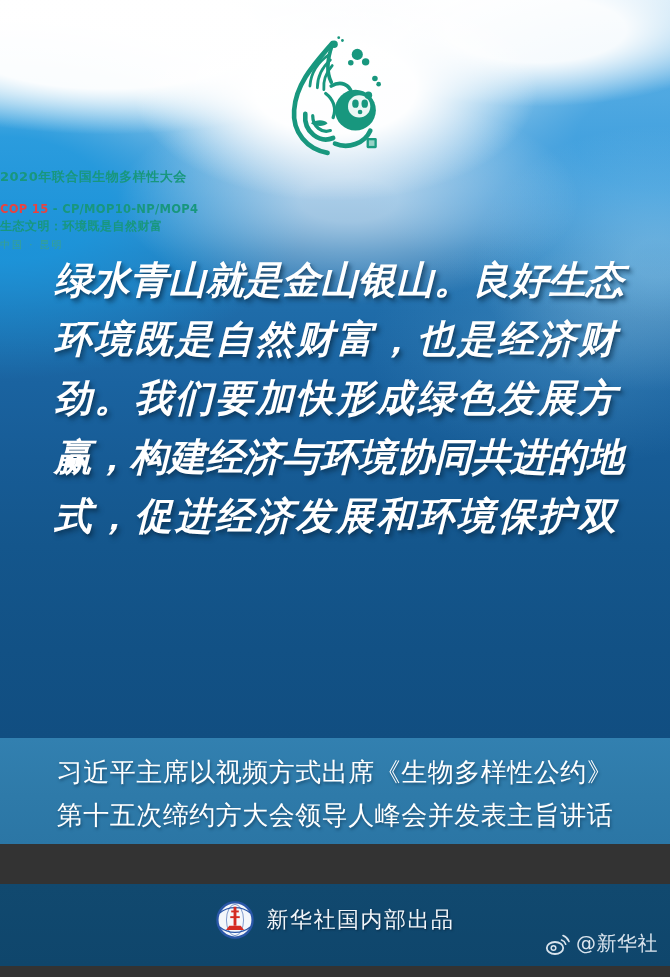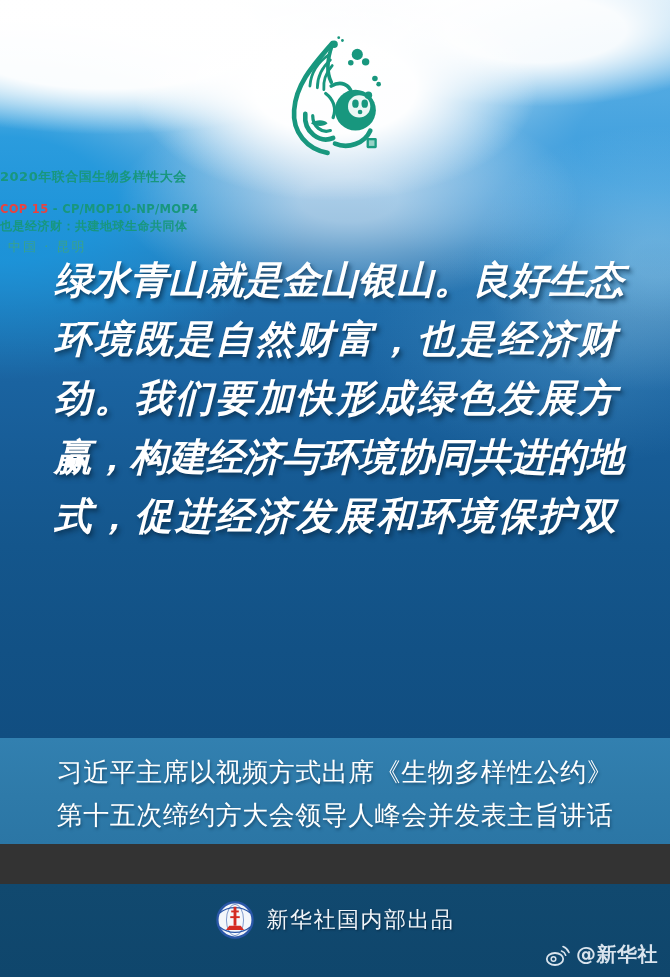--- a/index.html
+++ b/index.html
@@ -24,21 +24,21 @@
       linear-gradient(180deg,#fdfeff 0%,#f2f8fc 7%,#d8eaf6 13%,#90bfe4 20%,#4f97cf 27%,#2a7ab7 34%,#1f6ca9 42%,#1a63a0 52%,#175c96 62%,#14568c 74%,#125185 88%,#114e81 100%);
   }
 
   
   .conf { position:absolute; top:34px; left:0; width:670px; text-align:left; }
   .conf-logo { display:block; margin:0 auto 4px auto; }
   .conf-line1 { font-size:13px; font-weight:700; letter-spacing:0.5px; color:#18977e; }
   .conf-line2 { font-size:11.5px; font-weight:700; letter-spacing:0.3px; color:#18977e; margin-top:16px; }
   .conf-line2 .red { color:#e74341; }
   .conf-line3 { font-size:12px; font-weight:700; letter-spacing:0.5px; color:#18977e; margin-top:2px; }
-  .conf-line4 { font-size:13px; font-weight:400; letter-spacing:2px; color:#3aa28b; margin-top:3px;margin-left:8px; }
+  .conf-line4 { font-size:10px; font-weight:400; letter-spacing:2px; color:#3aa28b; margin-top:3px; }
 
   
   .quote { position:absolute; top:250px; left:54px; width:562px; }
   .q-line {
     height:59px; line-height:59px;
     font-family:"DejaVu Serif","Liberation Serif",serif;
     font-weight:700; font-size:38px; color:#ffffff;
     text-align:justify; text-align-last:justify;
     text-shadow:3px 4px 4px rgba(10,45,75,0.55), 1px 2px 2px rgba(10,45,75,0.40);
     white-space:nowrap;
@@ -53,36 +53,36 @@
     padding-top:13px; text-align:center;
   }
   .attr-line {
     line-height:43px; font-size:26px; color:#ffffff; letter-spacing:0.5px;
     text-shadow:1px 2px 3px rgba(8,40,66,0.5);
   }
   .attr-line--date { font-size:25px; }
 
   
   .footer {
-    position:absolute; top:884px; left:0; width:670px; height:93px;
+    position:absolute; top:884px; left:0; width:670px; height:82px;
     background:linear-gradient(180deg,#11496f 0%,#0f466c 100%);
   }
   .footer-center {
     display:flex; align-items:center; justify-content:center;
     gap:13px; padding-top:17px;
   }
   .producer {
     font-size:22px; letter-spacing:1.5px; color:#f2f6fa;
     text-shadow:1px 1px 2px rgba(5,25,45,0.6);
   }
   .weibo {
     position:absolute; right:12px; bottom:9px;
     display:flex; align-items:center; gap:5px;
   }
-  .weibo-handle { font-size:20px; color:rgba(235,242,248,0.92); letter-spacing:0.5px;font-weight:bold; }
+  .weibo-handle { font-size:20px; color:rgba(235,242,248,0.92); letter-spacing:0.5px; }
 </style>
 </head>
 <body>
 
 <div class="poster">
 
   <div class="sky"></div>
 
   <div class="conf">
     <svg class="conf-logo" width="112" height="130" viewBox="0 0 120 140">
@@ -116,21 +116,21 @@
         <circle cx="87" cy="84" r="2.5"></circle>
         <circle cx="75" cy="66" r="4"></circle>
           <circle cx="96" cy="66" r="4"></circle>
       </g>
       <path d="M34 96 C 40 92, 48 92, 52 96 C 48 100, 40 100, 34 96 Z" fill="#18977e"></path>
       <rect x="94" y="112" width="11" height="11" rx="1.5" fill="#1a9b80"></rect>
       <rect x="96.5" y="114.5" width="6" height="6" fill="rgba(255,255,255,0.55)"></rect>
     </svg>
     <div class="conf-line1">2020年联合国生物多样性大会</div>
     <div class="conf-line2"><span class="red">COP 15</span> <span>- CP/MOP10-NP/MOP4</span></div>
-    <div class="conf-line3">也是经济财：共建地球生命共同体</div>
+    <div class="conf-line3">生态文明：环境既是自然财富</div>
     <div class="conf-line4">中国 · 昆明</div>
   </div>
 
   <div class="quote">
     <div class="q-line">绿水青山就是金山银山。良好生态</div>
     <div class="q-line">环境既是自然财富，也是经济财</div>
     <div class="q-line">劲。我们要加快形成绿色发展方</div>
     <div class="q-line">赢，构建经济与环境协同共进的地</div>
     <div class="q-line">式，促进经济发展和环境保护双</div>
   </div>

